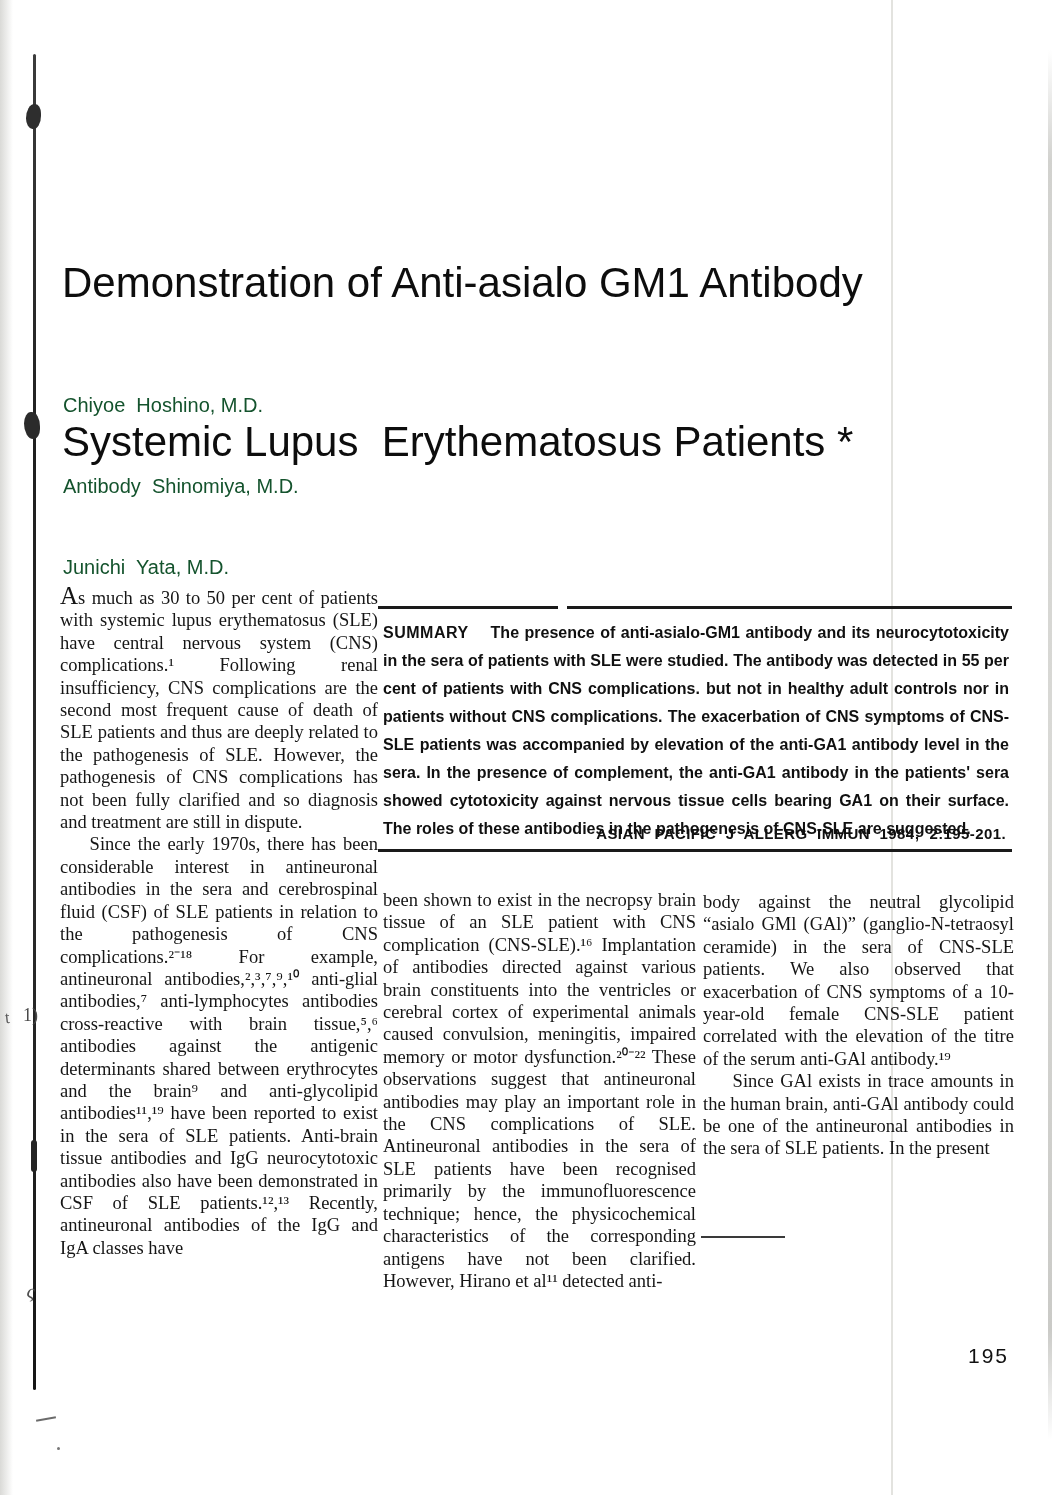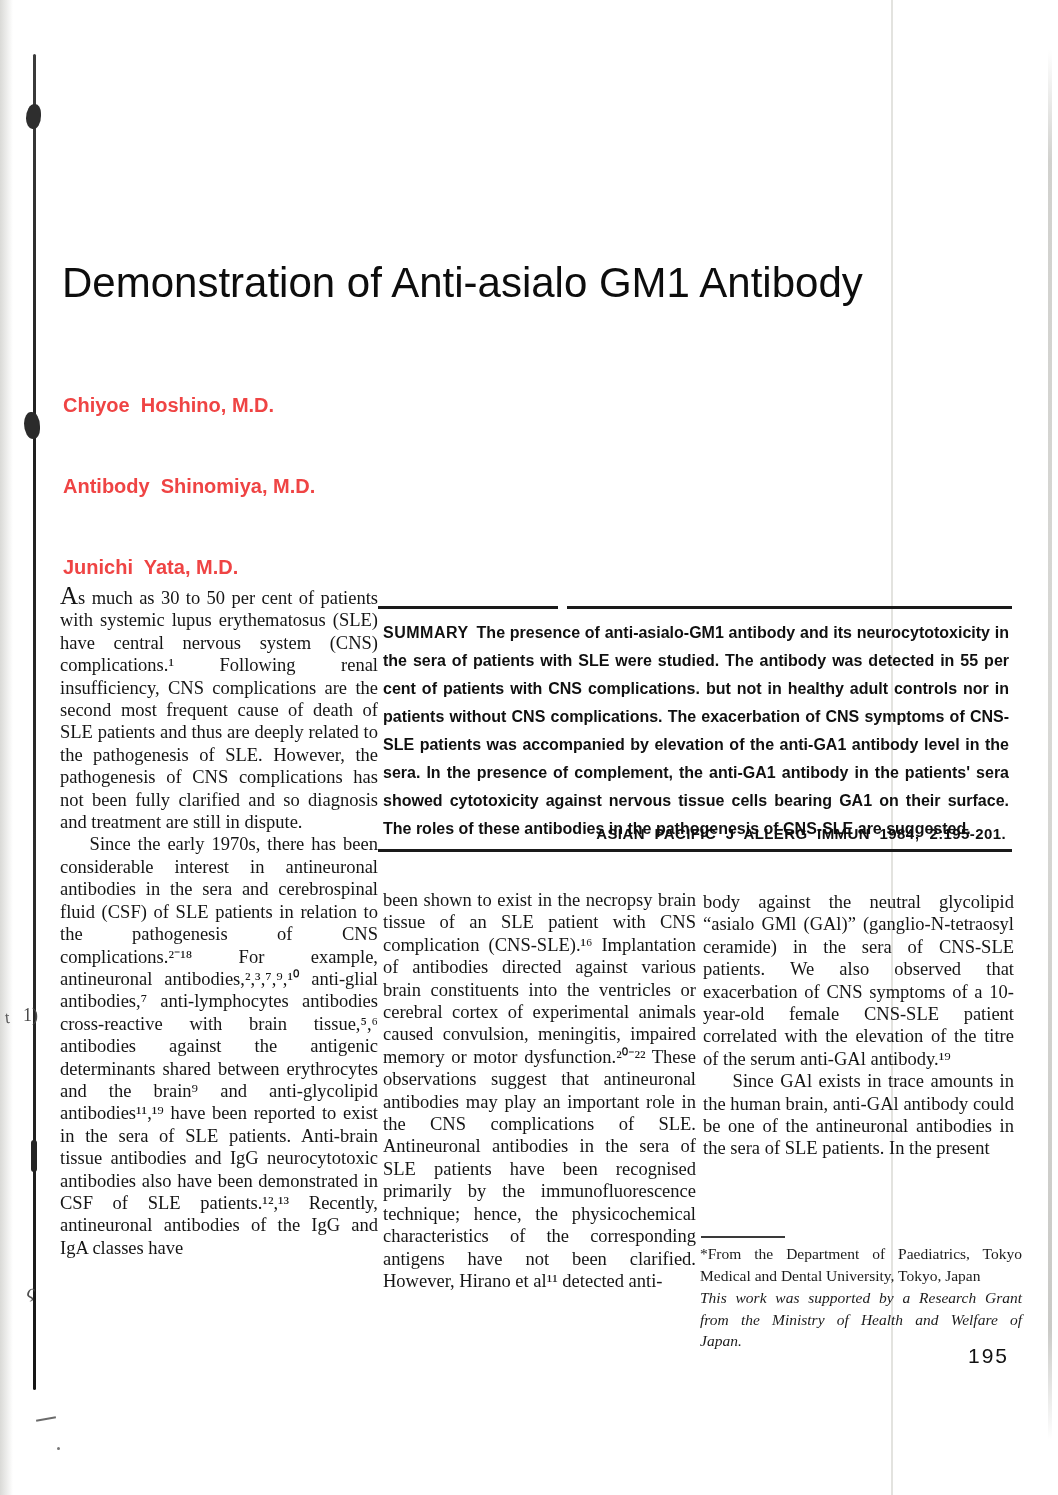--- a/index.html
+++ b/index.html
@@ -36,39 +36,39 @@
     background:#777;border-radius:50%;}
   .fold-line{position:absolute;left:891px;top:0;width:2px;height:1495px;background:#e3e3df;}
   .edge-right{position:absolute;left:1048px;top:50px;width:4px;height:1390px;opacity:.8;
     background:linear-gradient(to bottom,rgba(200,200,196,0),#c6c6c2 8%,#cfcfcb 50%,#bdbdb9 92%,rgba(200,200,196,0));}
 
   
   .title{position:absolute;left:62px;top:150px;width:960px;
     font-family:"Liberation Sans", sans-serif;font-weight:normal;
     font-size:42px;line-height:53px;color:#0d0d0d;white-space:pre-wrap;}
   .authors{position:absolute;left:63px;top:338px;
-    font-family:"Liberation Sans", sans-serif;font-weight:bold;
-    font-size:20px;line-height:27px;color:#ef4444;white-space:pre-wrap;}
+    font-family:"Liberation Sans", sans-serif;font-weight:normal;
+    font-size:20px;line-height:27px;color:#14532d;white-space:pre-wrap;}
 
   
   .col{position:absolute;text-align:justify;font-size:18.5px;line-height:22.4px;color:#151515;}
   .col p{margin:0;}
   .col1{left:60px;top:585px;width:318px;}
   .col2{left:383px;top:889px;width:313px;}
   .col3{left:703px;top:891px;width:311px;}
   .indent{text-indent:1.6em;}
   .initcap{font-size:25px;}
 
   
   .summary-box{position:absolute;left:378px;top:606px;width:634px;height:246px;
     box-sizing:border-box;border-top:3px solid #1a1a1a;border-bottom:3px solid #1a1a1a;
     padding:10px 3px 0 5px;
     font-family:"Liberation Sans", sans-serif;font-weight:bold;color:#101010;}
   .summary-text{font-size:16px;line-height:28px;text-align:justify;}
-  .summary-label{margin-right:8px;letter-spacing:.5px;}
+  .summary-label{margin-right:22px;letter-spacing:.5px;}
   .rule-notch{position:absolute;left:180px;top:-4px;width:9px;height:5px;background:#fff;}
   .citation{position:absolute;right:6px;bottom:7px;font-size:15px;
     letter-spacing:.4px;word-spacing:5px;}
 
   
   .footnote-rule{position:absolute;left:701px;top:1236px;width:84px;height:2px;background:#3a3a3a;}
   .footnote{position:absolute;left:700px;top:1243px;width:322px;
     font-size:15.5px;line-height:21.5px;text-align:justify;color:#1b1b1b;}
   .footnote p{margin:0;}
   .footnote .grant{font-style:italic;word-spacing:2.5px;margin-top:1px;}
@@ -89,20 +89,21 @@
   <div class="pen-t">t</div>
   <div class="pen-paren">1)</div>
   <div class="pen-squiggle">ς</div>
   <div class="pen-dash"></div>
   <div class="pen-dot"></div>
   <div class="fold-line"></div>
   <div class="edge-right"></div>
 
   <div class="title">
     <div>Demonstration of Anti-asialo GM1 Antibody</div>
+    <div>Systemic Lupus  Erythematosus Patients *</div>
   </div>
 
   <div class="authors">
     <div>Chiyoe  Hoshino, M.D.</div>
     <div>Antibody  Shinomiya, M.D.</div>
     <div>Junichi  Yata, M.D.</div>
   </div>
 
   <div class="col col1">
     <p><span class="initcap">A</span><span>s much as 30 to 50 per cent of patients with systemic lupus erythematosus (SLE) have central nervous system (CNS) complications.¹ Following renal insufficiency, CNS complications are the second most frequent cause of death of SLE patients and thus are deeply related to the pathogenesis of SLE. However, the pathogenesis of CNS complications has not been fully clarified and so diagnosis and treatment are still in dispute.</span></p>
@@ -118,20 +119,16 @@
   <div class="col col2">
     <p>been shown to exist in the necropsy brain tissue of an SLE patient with CNS complication (CNS-SLE).¹⁶ Implantation of antibodies directed against various brain constituents into the ventricles or cerebral cortex of experimental animals caused convulsion, meningitis, impaired memory or motor dysfunction.²⁰⁻²² These observations suggest that antineuronal antibodies may play an important role in the CNS complications of SLE. Antineuronal antibodies in the sera of SLE patients have been recognised primarily by the immunofluorescence technique; hence, the physicochemical characteristics of the corresponding antigens have not been clarified. However, Hirano et al¹¹ detected anti-</p>
   </div>
 
   <div class="col col3">
     <p>body against the neutral glycolipid “asialo GMl (GAl)” (ganglio-N-tetraosyl ceramide) in the sera of CNS-SLE patients. We also observed that exacerbation of CNS symptoms of a 10-year-old female CNS-SLE patient correlated with the elevation of the titre of the serum anti-GAl antibody.¹⁹</p>
     <p class="indent">Since GAl exists in trace amounts in the human brain, anti-GAl antibody could be one of the antineuronal antibodies in the sera of SLE patients.  In the present</p>
   </div>
 
   <div class="footnote-rule"></div>
-  <div class="footnote">
-    <p>*From the Department of Paediatrics, Tokyo Medical and Dental University, Tokyo, Japan</p>
-    <p class="grant">This work was supported by a Research Grant from the Ministry of Health and Welfare of Japan.</p>
-  </div>
 
   <div class="pageno">195</div>
 
 </div>
 
 </body></html>

